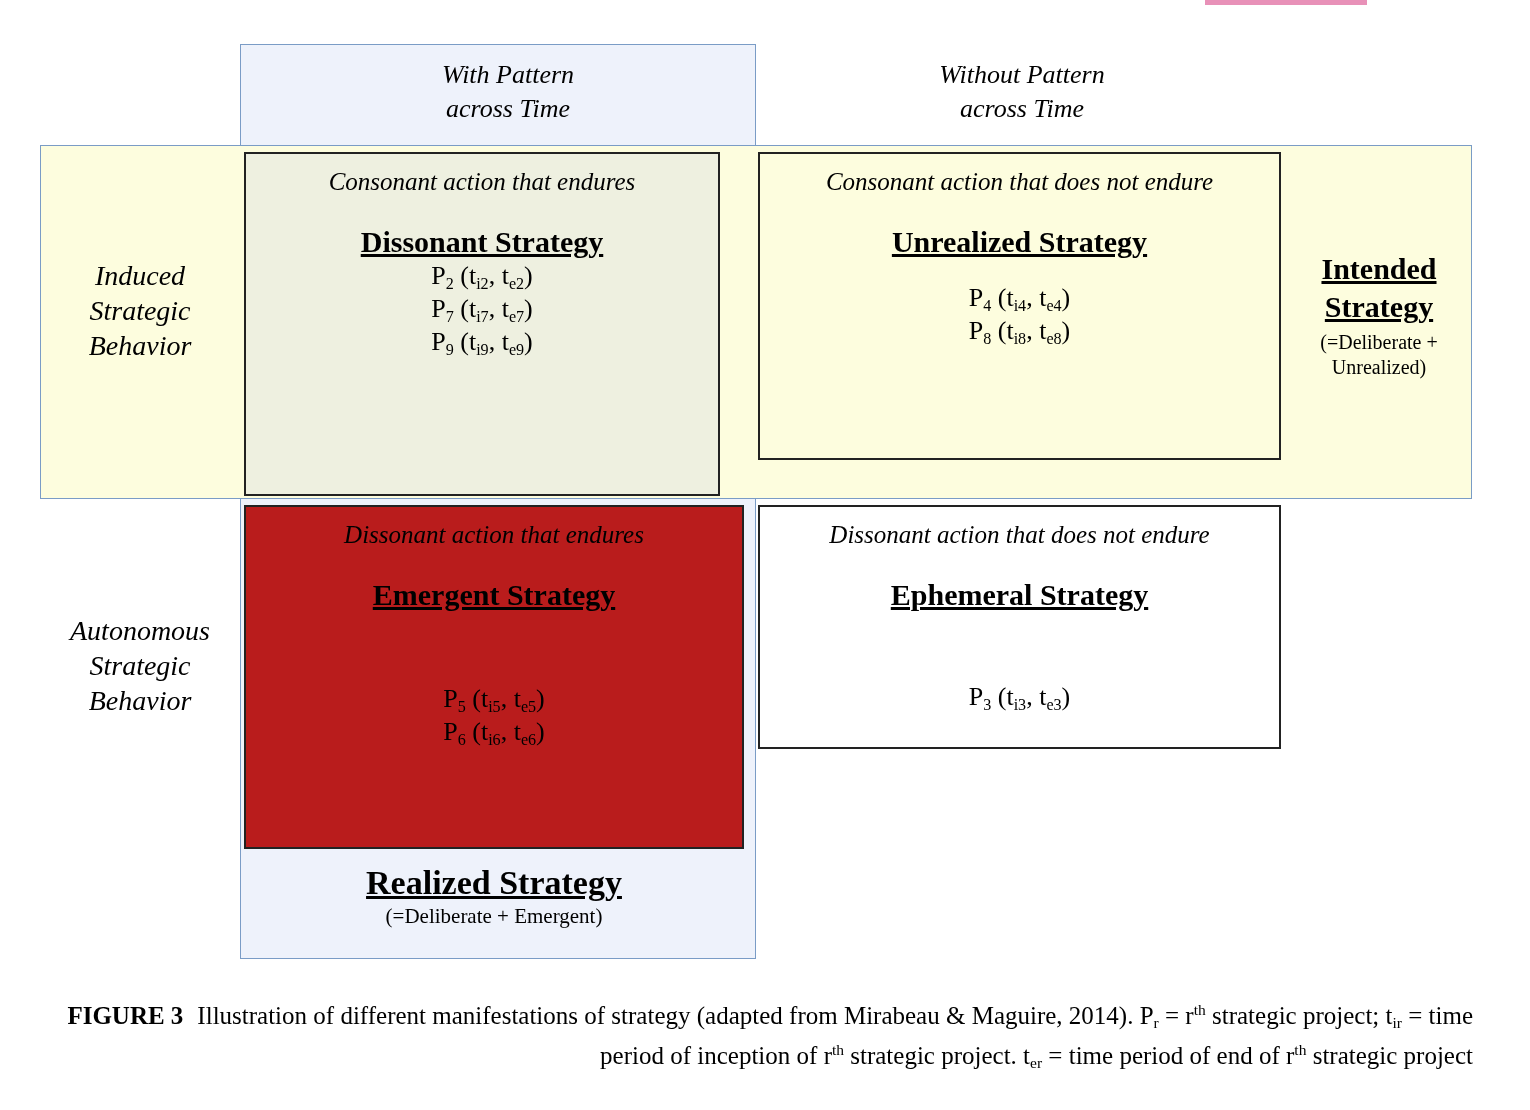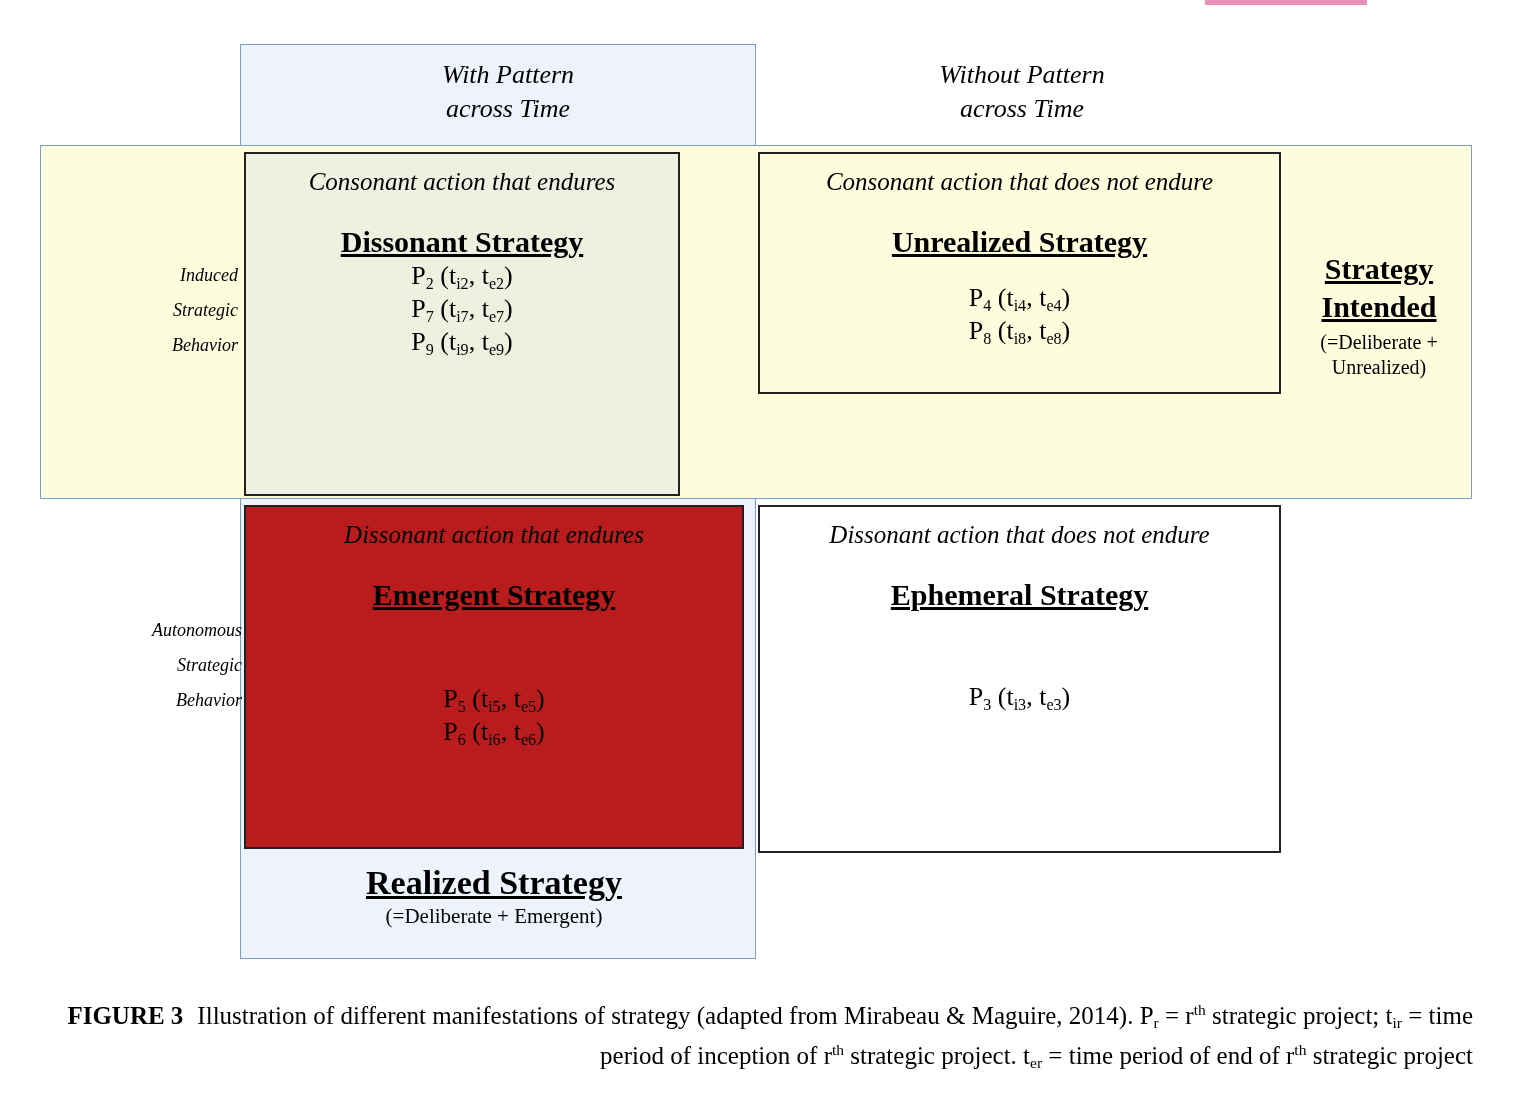--- a/index.html
+++ b/index.html
@@ -32,35 +32,35 @@
   
   .col-header{
     position:absolute;text-align:center;font-style:italic;font-size:26px;
     line-height:34px;
   }
   .col-header.with-pattern{left:240px;top:58px;width:536px;}
   .col-header.without-pattern{left:757px;top:58px;width:530px;}
 
   
   .row-label{
-    position:absolute;text-align:right;font-style:italic;font-size:18px;
+    position:absolute;text-align:center;font-style:italic;font-size:28px;
     line-height:35px;
   }
   .row-label.induced{left:42px;top:258px;width:196px;}
   .row-label.autonomous{left:38px;top:613px;width:204px;}
 
   
   .cell{
     position:absolute;border:2px solid #222222;box-sizing:border-box;
     text-align:center;
   }
-  .cell-deliberate{left:244px;top:152px;width:436px;height:344px;background:#eef0e0;}
-  .cell-unrealized{left:758px;top:152px;width:523px;height:242px;background:#fdfdde;}
+  .cell-deliberate{left:244px;top:152px;width:476px;height:344px;background:#eef0e0;}
+  .cell-unrealized{left:758px;top:152px;width:523px;height:308px;background:#fdfdde;}
   .cell-emergent{left:244px;top:505px;width:500px;height:344px;background:#b91c1c;}
-  .cell-ephemeral{left:758px;top:505px;width:523px;height:348px;background:#ffffff;}
+  .cell-ephemeral{left:758px;top:505px;width:523px;height:244px;background:#ffffff;}
 
   .cell-caption{
     font-style:italic;font-size:25px;line-height:30px;margin-top:13px;
     white-space:nowrap;
   }
   .cell-title{
     font-weight:bold;font-size:30px;line-height:34px;margin-top:28px;
     text-decoration:underline;display:inline-block;
   }
   .proj-list{font-size:26px;line-height:33px;}
@@ -140,22 +140,22 @@
 
   <div class="cell cell-ephemeral">
     <div class="cell-caption">Dissonant action that does not endure</div>
     <div><span class="cell-title">Ephemeral Strategy</span></div>
     <div class="proj-list" style="margin-top:68px;">
         <div class="proj-row">P<sub>3</sub> (t<sub>i3</sub>, t<sub>e3</sub>)</div>
       </div>
   </div>
 
   <div class="summary-right">
+    <div><span class="sum-title">Intended</span></div>
     <div><span class="sum-title">Strategy</span></div>
-    <div><span class="sum-title">Intended</span></div>
     <div class="sum-sub">(=Deliberate +<br>Unrealized)</div>
   </div>
 
   <div class="summary-bottom">
     <div><span class="sum-title">Realized Strategy</span></div>
     <div class="sum-sub">(=Deliberate + Emergent)</div>
   </div>
 
   <div class="fig-caption">
     <span class="fig-label">FIGURE 3</span><span id="figure-caption-text">Illustration of different manifestations of strategy (adapted from Mirabeau &amp; Maguire, 2014). P<sub>r</sub> = r<sup>th</sup> strategic project; t<sub>ir</sub> = time period of inception of r<sup>th</sup> strategic project. t<sub>er</sub> = time period of end of r<sup>th</sup> strategic project</span>

